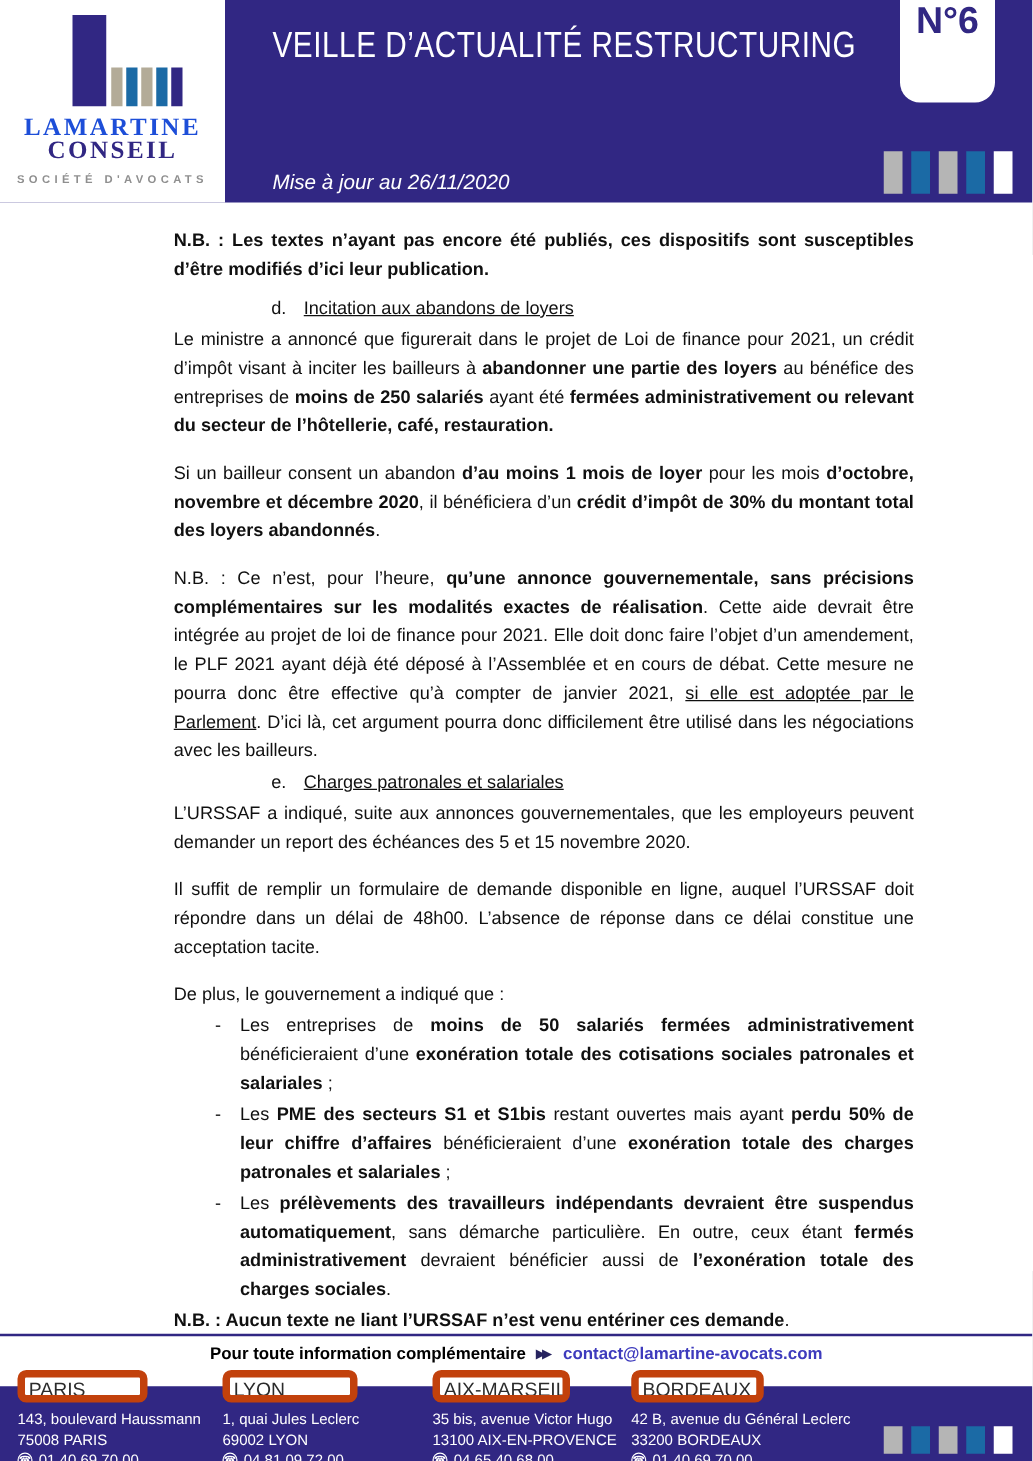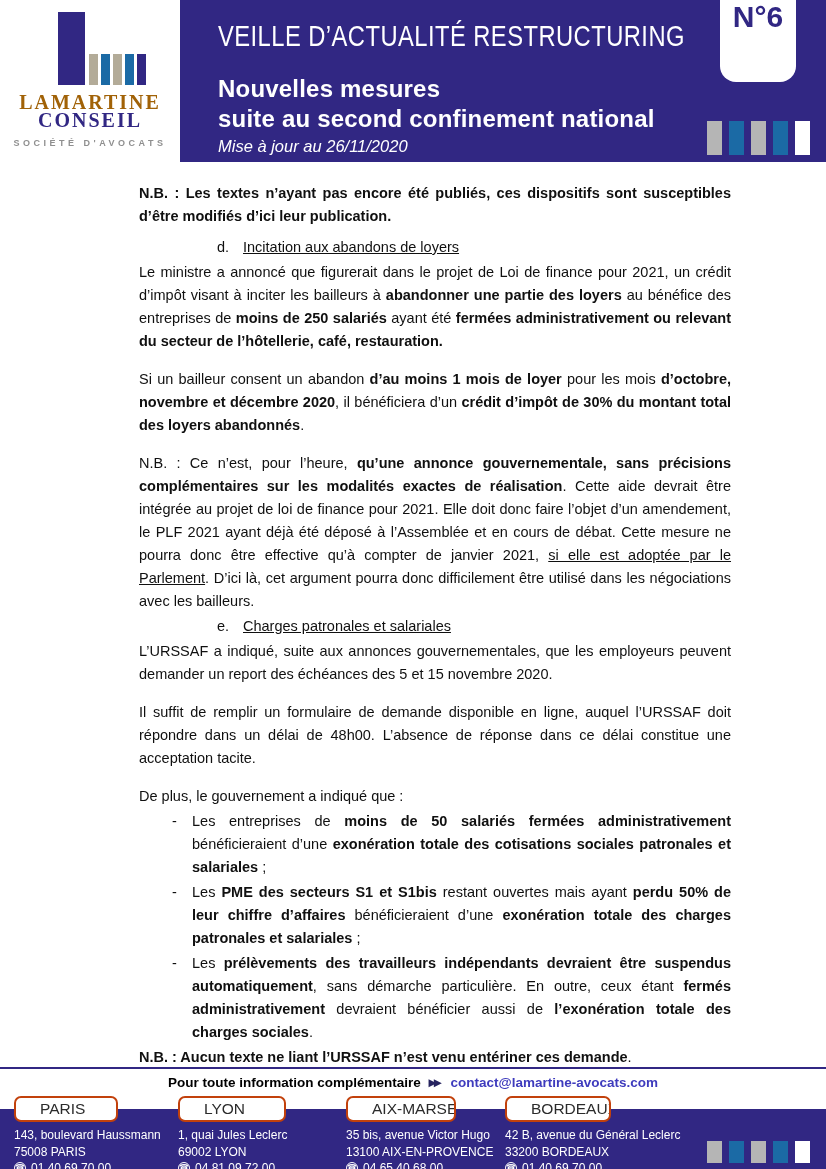--- a/index.html
+++ b/index.html
@@ -19,21 +19,21 @@
   .logo-panel {
     position: absolute; left: 0; top: 0; width: 180px; height: 162px;
     background: #ffffff; z-index: 3;
   }
   .logo-icon { position: absolute; left: 58px; top: 12px; width: 90px; height: 74px; }
   .logo-big-bar { position: absolute; left: 0; top: 0; width: 27px; height: 73px; background: #312783; }
   .logo-small-bars { position: absolute; left: 31px; bottom: 1px; height: 31px; display: flex; gap: 3px; }
   .logo-small-bars .dbar { width: 9px; height: 31px; }
   .brand-line1 { position: absolute; left: 0; width: 180px; top: 91px; text-align: center;
     font-family: "Liberation Serif", "DejaVu Serif", serif; font-weight: bold;
-    font-size: 20px; letter-spacing: 2px; color: #a16207; }
+    font-size: 20px; letter-spacing: 2px; color: #1d4ed8; }
   .brand-line2 { position: absolute; left: 0; width: 180px; top: 109px; text-align: center;
     font-family: "Liberation Serif", "DejaVu Serif", serif; font-weight: bold;
     font-size: 20px; letter-spacing: 2px; color: #312783; }
   .brand-tagline { position: absolute; left: 0; width: 180px; top: 138px; text-align: center;
     font-size: 9px; font-weight: bold; letter-spacing: 3.5px; color: #8f8f8f; }
 
   .kicker {
     position: absolute; left: 218px; top: 20px; color: #fff;
     font-size: 27px; white-space: nowrap;
     transform: scale(0.88, 1.08); transform-origin: left top; letter-spacing: 0.5px;
@@ -86,44 +86,40 @@
   }
   .contact-email { color: #3e3bbd; text-decoration: none; font-weight: bold; }
 
   .offices-band { position: absolute; left: 0; top: 1109px; width: 826px; height: 60px; background: #312783; }
   .office { position: absolute; top: -13px; }
   .office-0 { left: 14px; }  .office-0 .city-tab { width: 104px; }
   .office-1 { left: 178px; } .office-1 .city-tab { width: 108px; }
   .office-2 { left: 346px; } .office-2 .city-tab { width: 110px; }
   .office-3 { left: 505px; } .office-3 .city-tab { width: 106px; }
   .city-tab {
-    background: #fff; border: 2px solid #c2410c; border-radius: 7px;
-    height: 26px; line-height: 22px; padding-left: 24px;
+    background: #fff; border: 6px solid #c2410c; border-radius: 7px;
+    height: 26px; line-height: 22px; padding-left: 3px;
     font-size: 15.5px; color: #2b2b2b; white-space: nowrap; overflow: hidden;
   }
   .office-info { margin-top: 5px; color: #fff; font-size: 12px; line-height: 16.5px; white-space: nowrap; }
   .phone-row { display: flex; align-items: center; gap: 5px; }
   .phone-icon {
     display: inline-flex; width: 12px; height: 12px; border: 1px solid #fff;
     border-radius: 50%; align-items: center; justify-content: center;
     font-size: 8px; line-height: 1; font-family: "DejaVu Sans", sans-serif;
   }
 </style>
 </head>
 <body>
 
 <div class="page">
 
   <header>
     <div class="band">
       <div class="kicker">VEILLE D’ACTUALITÉ RESTRUCTURING</div>
-      <div class="head-title">
-        <span>Nouvelles mesures</span><br>
-        <span>suite au second confinement national</span>
-      </div>
       <div class="updated">Mise à jour au 26/11/2020</div>
       <div class="issue-tab">
         <span>N°6</span>
       </div>
       <div class="deco-bars header-deco">
           <div class="dbar" style="background: rgb(181, 181, 181);"></div>
           <div class="dbar" style="background: rgb(27, 106, 165);"></div>
           <div class="dbar" style="background: rgb(181, 181, 181);"></div>
           <div class="dbar" style="background: rgb(27, 106, 165);"></div>
           <div class="dbar" style="background: rgb(255, 255, 255);"></div>

